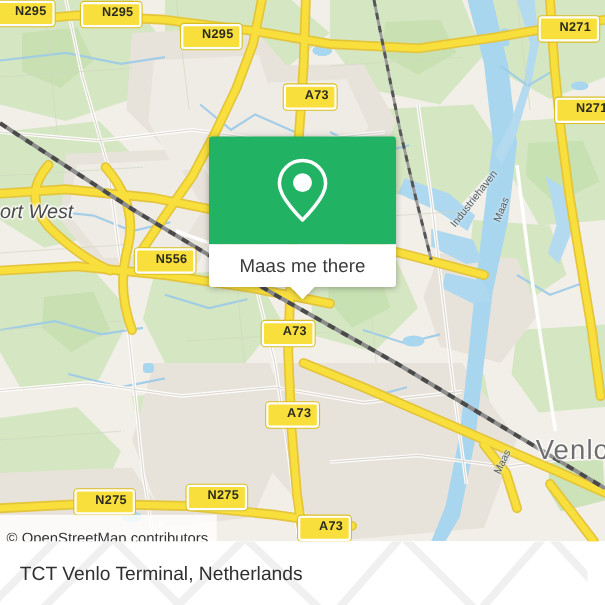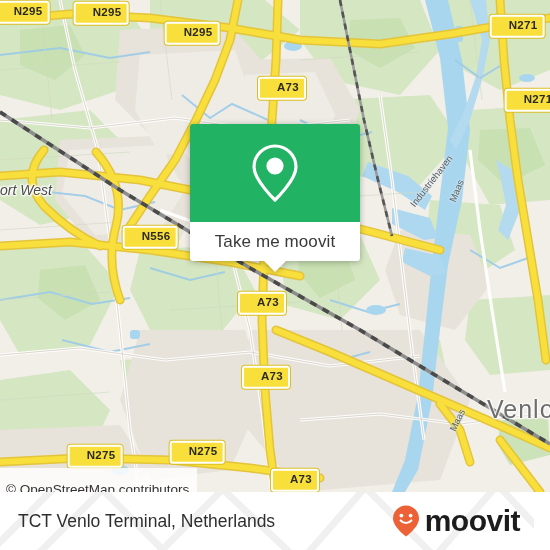--- a/index.html
+++ b/index.html
@@ -54,21 +54,21 @@
     white-space: nowrap;
     transform: translate(-50%, -50%);
     z-index: 6;
   }
 
   .maplabel {
     position: absolute;
     color: #4a4a4a;
     font-family: "Liberation Sans", sans-serif;
     font-style: italic;
-    font-size: 14px;
+    font-size: 18px;
     white-space: nowrap;
     text-shadow:
       1px 0 2px #fff, -1px 0 2px #fff,
       0 1px 2px #fff, 0 -1px 2px #fff,
       1px 1px 2px #fff, -1px -1px 2px #fff;
     z-index: 6;
   }
   .waterlabel {
     position: absolute;
     color: #5a5a5a;
@@ -416,21 +416,21 @@
   </div>
 
   <div id="callout">
     <div id="callout-green">
       <svg id="callout-pin" width="52" height="62" viewBox="0 0 52 62">
         <path d="M26 4 C14.4 4 5 13.4 5 25 C5 38 26 58 26 58 C26 58 47 38 47 25 C47 13.4 37.6 4 26 4 Z" fill="none" stroke="#ffffff" stroke-width="3.2" stroke-linejoin="round"></path>
         <circle cx="26" cy="24" r="8.6" fill="#ffffff"></circle>
       </svg>
     </div>
     <div id="callout-white">
-      <span id="callout-label">Take me moovit</span>
+      <span id="callout-label">Maas me there</span>
     </div>
     <div id="callout-tail"></div>
   </div>
 
   <div id="footer">
     <svg id="footer-watermark" viewBox="0 0 550 58" preserveAspectRatio="none">
       <g stroke="#f0f0f0" stroke-width="7" fill="none">
         <path d="M-20 70 L60 -10"></path>
         <path d="M30 70 L110 -10"></path>
         <path d="M95 -10 L175 70"></path>
@@ -440,24 +440,15 @@
         <path d="M360 -10 L440 70"></path>
         <path d="M430 70 L500 -10"></path>
         <path d="M495 -10 L560 60"></path>
       </g>
     </svg>
 
     <div id="footer-title">
       <span>TCT Venlo Terminal, Netherlands</span>
     </div>
 
-    <div id="footer-logo">
-      <svg width="34" height="34" viewBox="0 0 34 34">
-        <path d="M17 1.5 C9.8 1.5 4 7.3 4 14.5 C4 23 17 32.5 17 32.5 C17 32.5 30 23 30 14.5 C30 7.3 24.2 1.5 17 1.5 Z" fill="#ec6136"></path>
-        <circle cx="12.4" cy="11.6" r="1.9" fill="#ffffff"></circle>
-        <circle cx="21.6" cy="11.6" r="1.9" fill="#ffffff"></circle>
-        <path d="M11.6 16.4 Q17 21.6 22.4 16.4" fill="none" stroke="#ffffff" stroke-width="2.1" stroke-linecap="round"></path>
-      </svg>
-      <span id="logo-word">moovit</span>
-    </div>
   </div>
 
 </div>
 
 </body></html>

